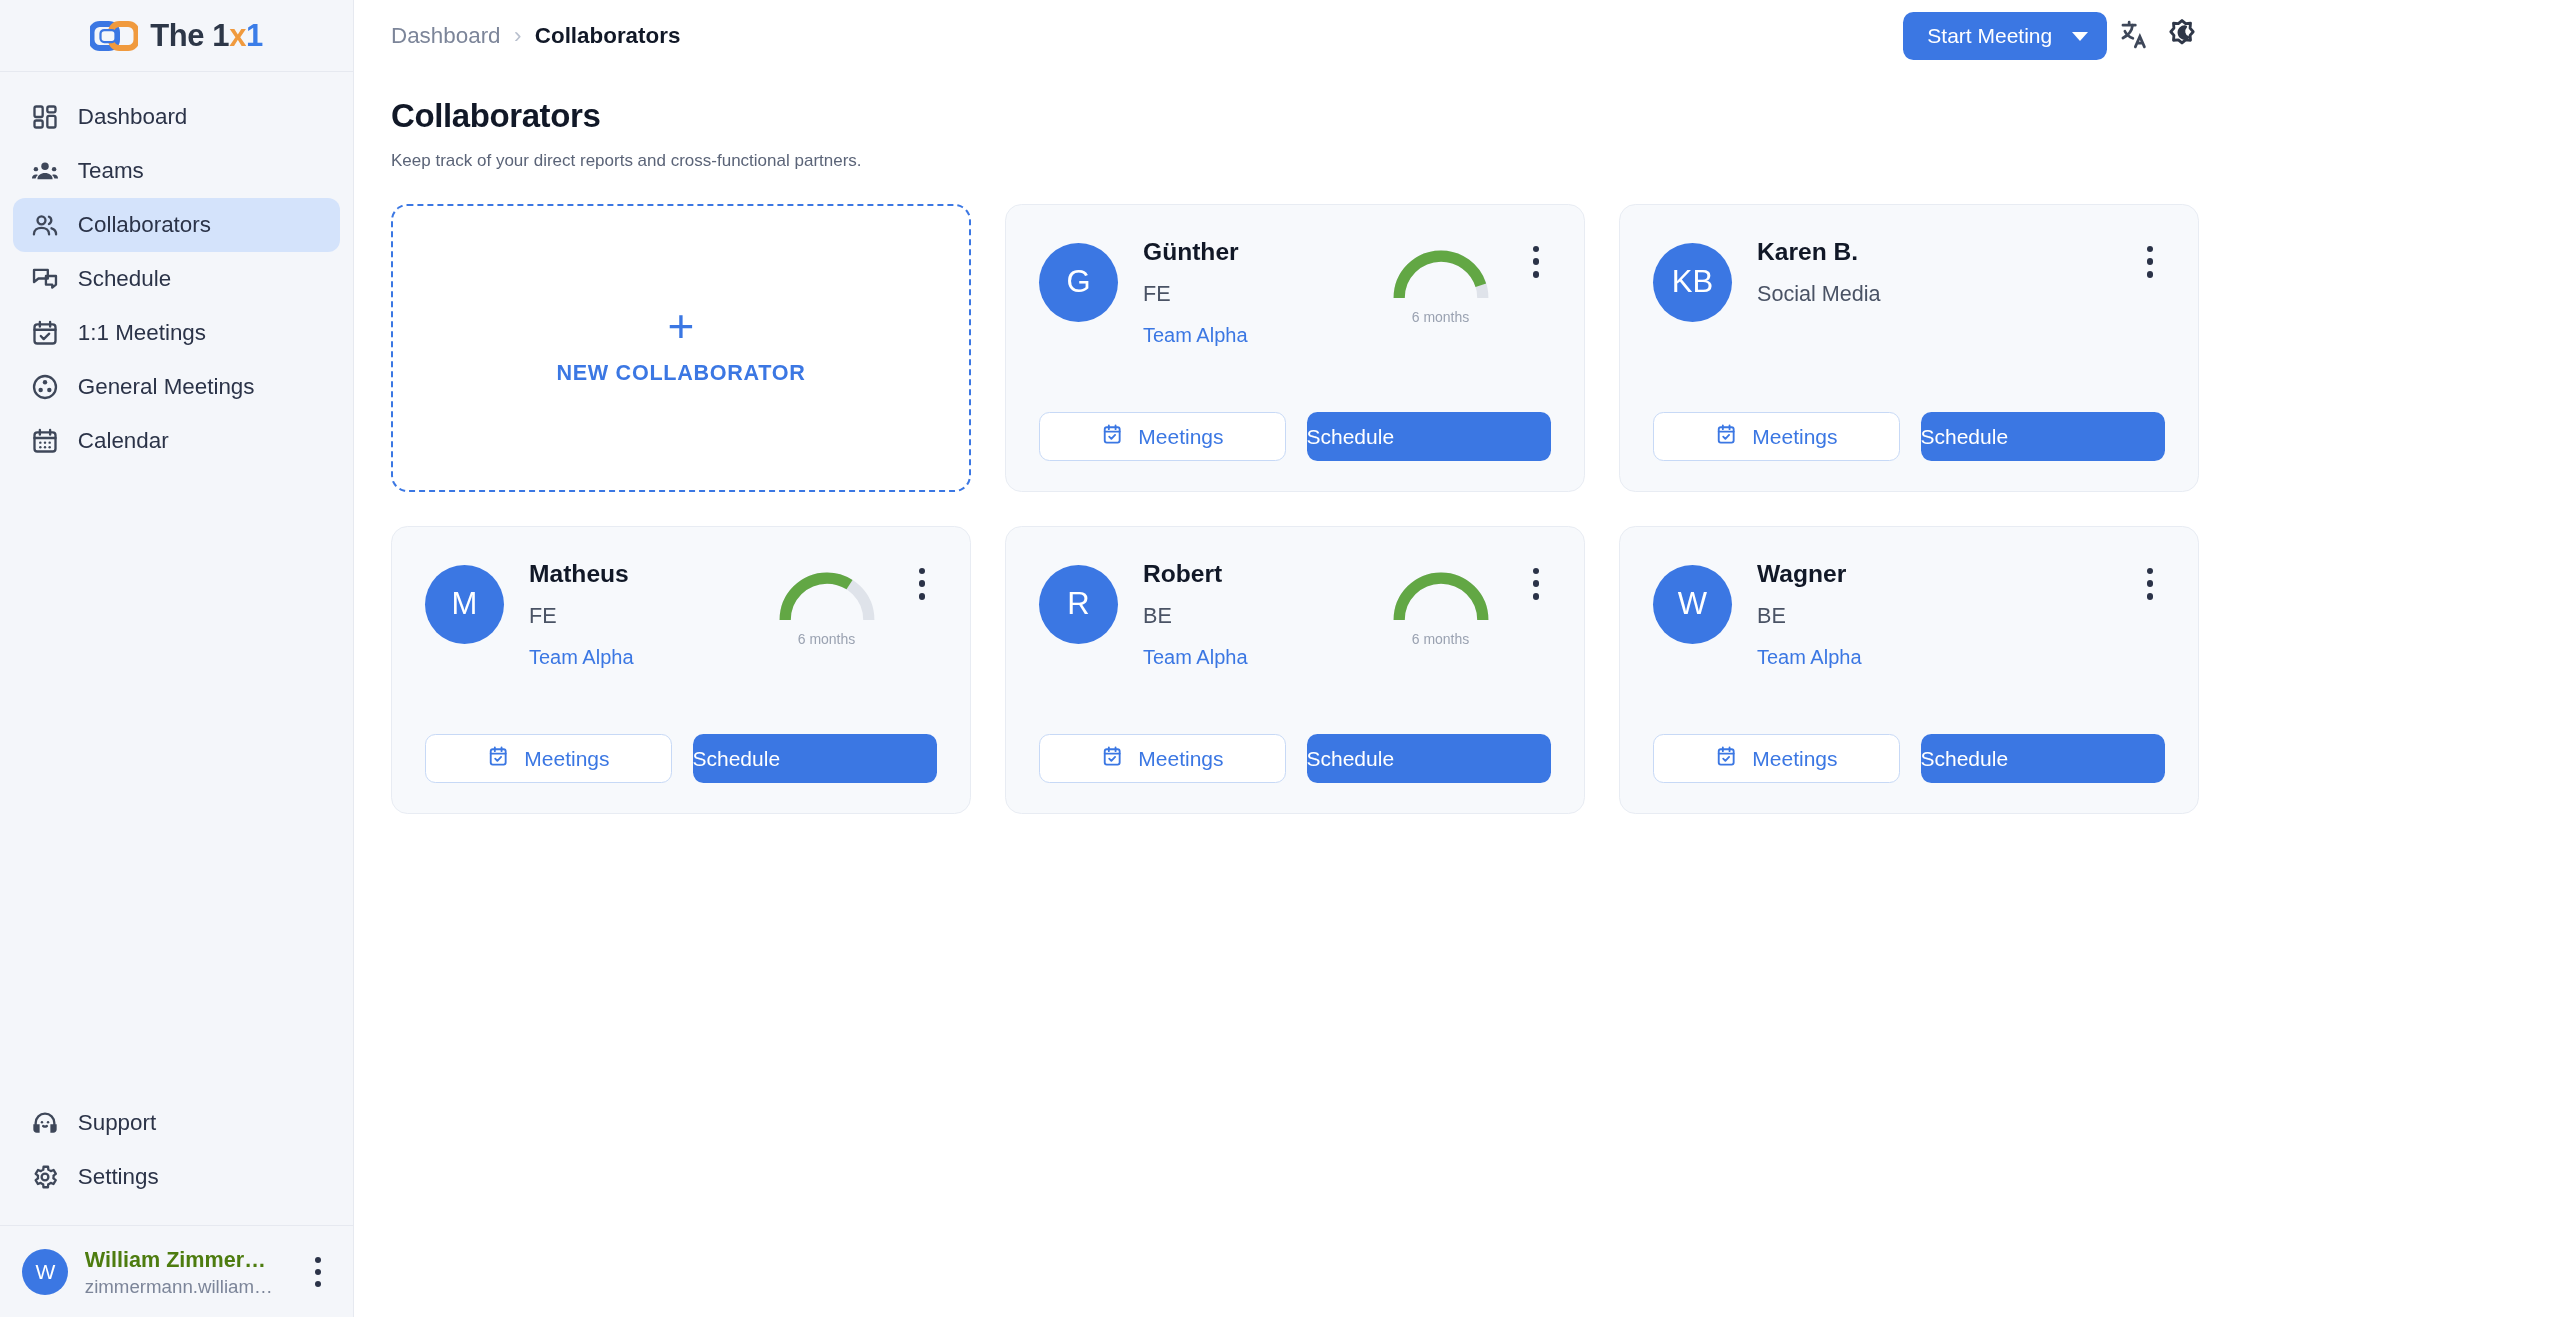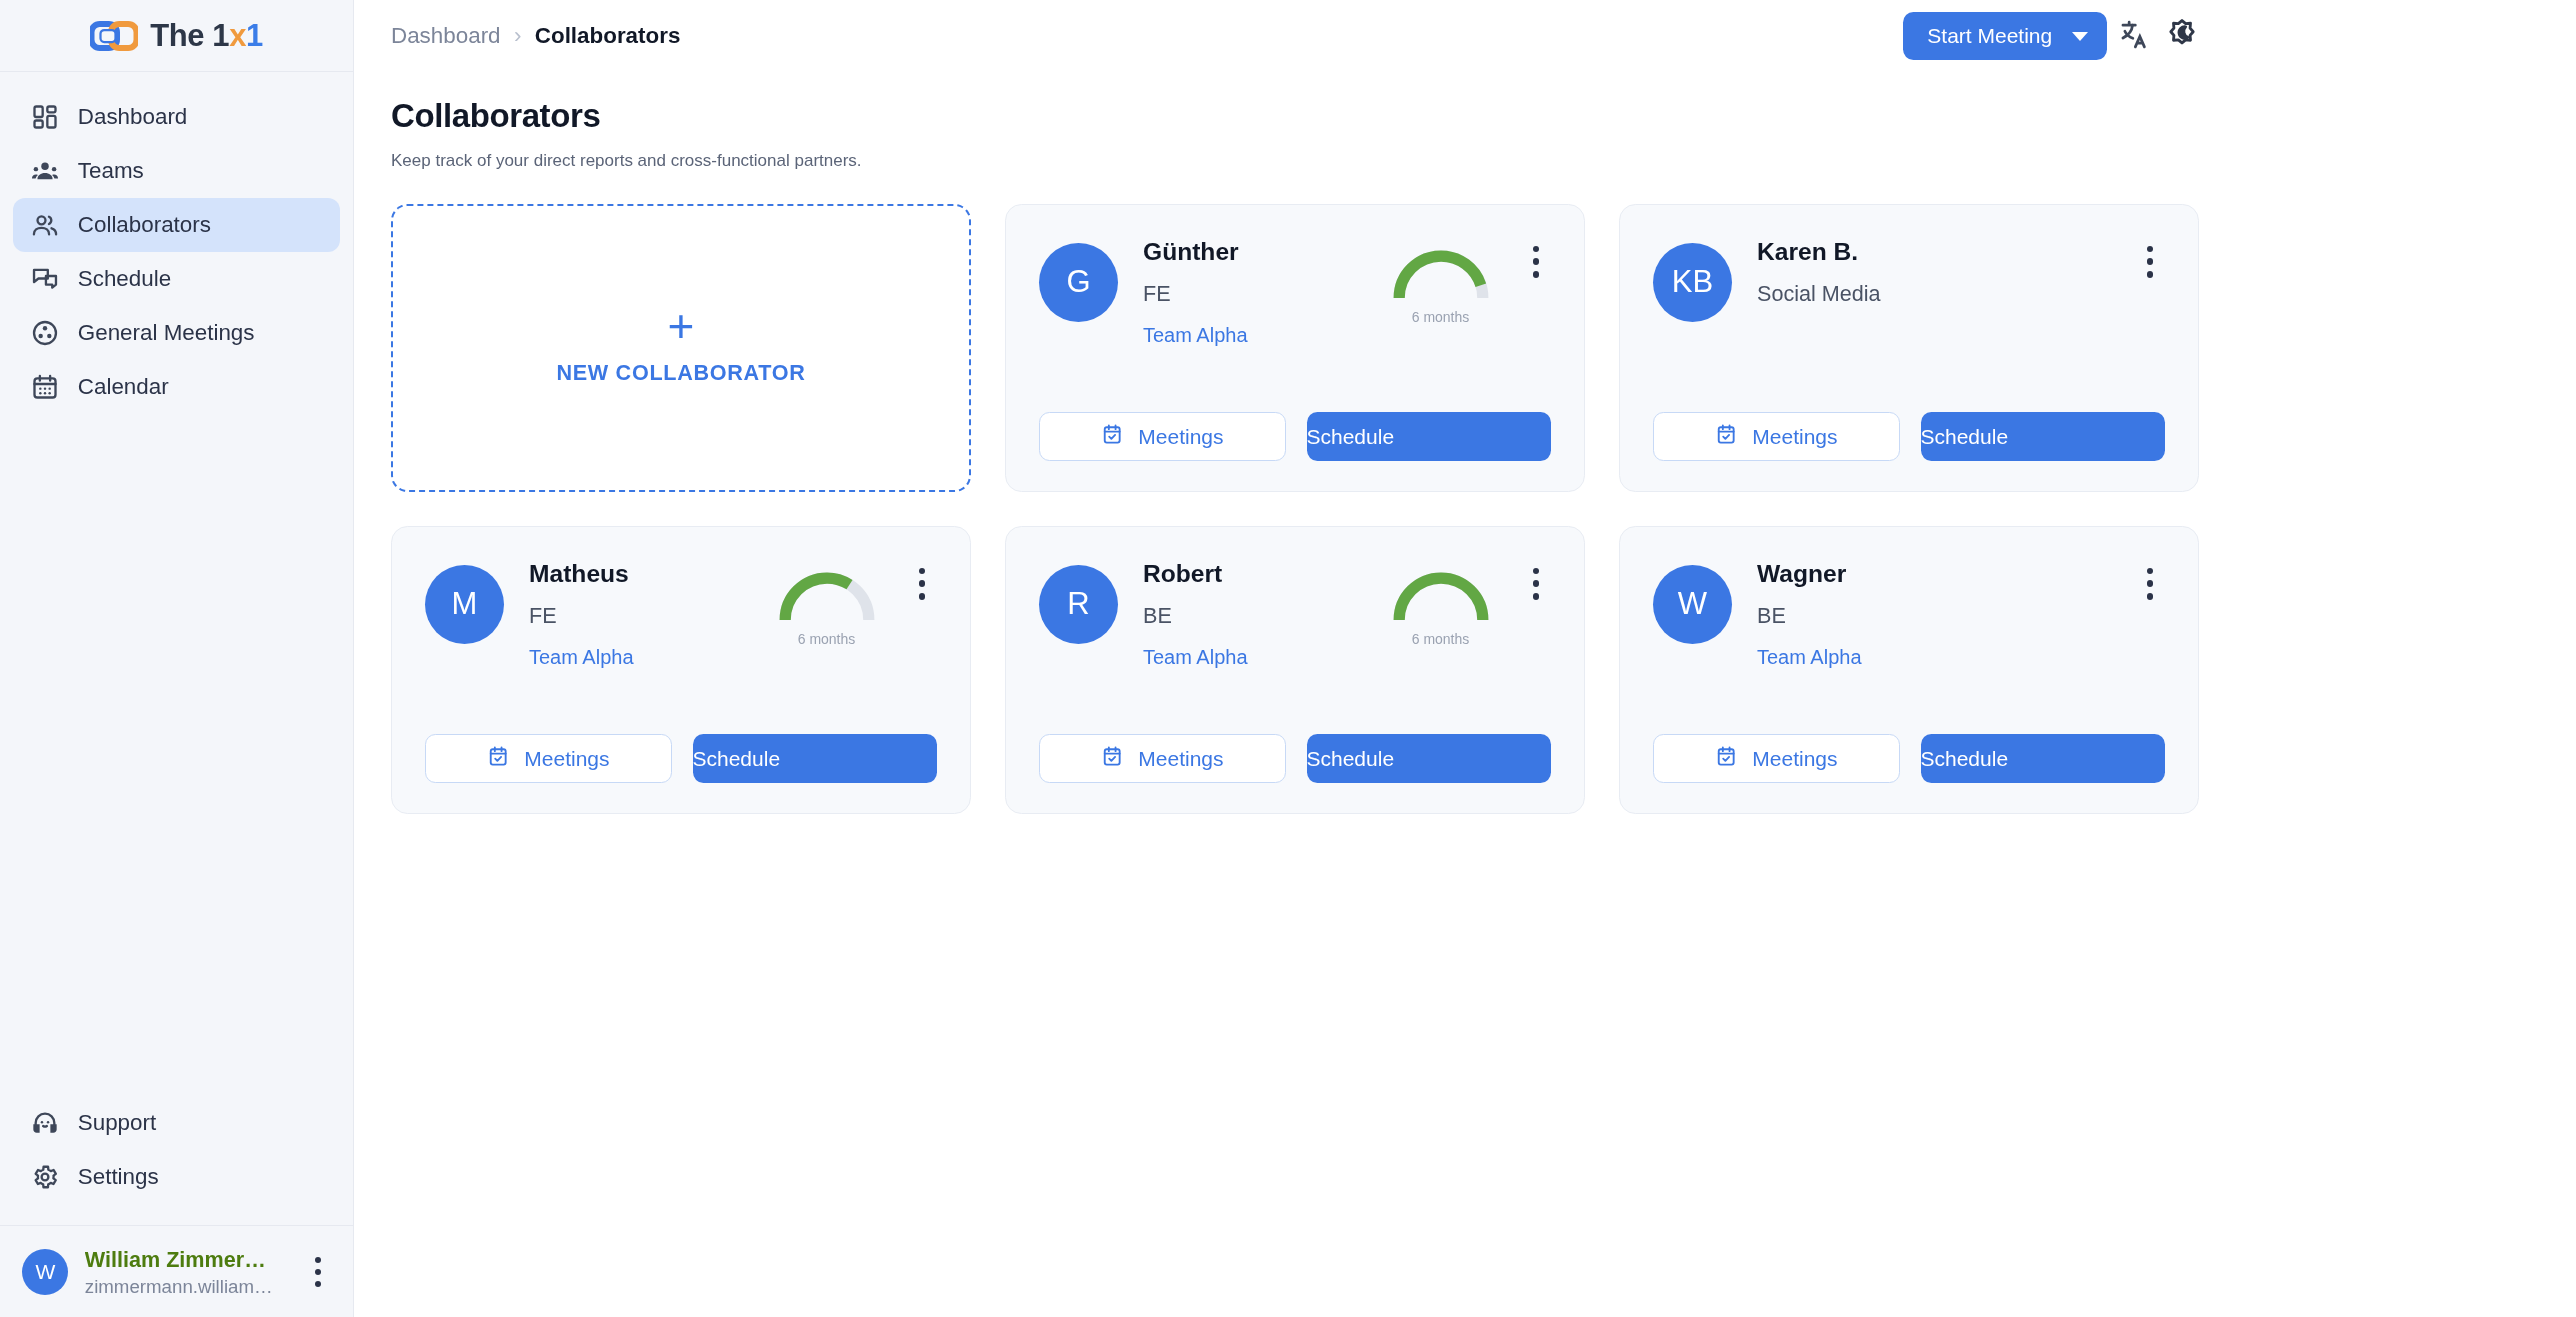--- a/index.html
+++ b/index.html
@@ -204,20 +204,30 @@
       <div class="nav-item">
         <span class="nav-ico">
           <svg width="28" height="28" viewBox="0 0 24 24" fill="none" stroke="#3E4759" stroke-width="2" stroke-linejoin="round">
             <path d="M2.6 4.2h11.8v7.4H6.4L2.6 14.6z"></path>
             <path d="M21.4 9.4v7.4l-3.2 2.6v-2.6h-5.4V9.4z"></path>
           </svg>
         </span>
         <span>Schedule</span>
       </div>
 
+      <div class="nav-item">
+        <span class="nav-ico">
+          <svg width="28" height="28" viewBox="0 0 24 24" fill="none" stroke="#3E4759" stroke-width="2" stroke-linecap="round" stroke-linejoin="round">
+            <rect x="3" y="4.6" width="18" height="16.4" rx="2.4"></rect>
+            <path d="M3 9.2h18M7.6 2.6v4M16.4 2.6v4"></path>
+            <path d="M8.4 14.6l2.5 2.6 4.7-4.6"></path>
+          </svg>
+        </span>
+        <span>1:1 Meetings</span>
+      </div>
 
       <div class="nav-item">
         <span class="nav-ico">
           <svg width="28" height="28" viewBox="0 0 24 24" fill="none" stroke="#3E4759" stroke-width="2">
             <circle cx="12" cy="12" r="9.4"></circle>
             <circle cx="12" cy="8" r="1.9" fill="#3E4759" stroke="none"></circle>
             <circle cx="8.3" cy="14.6" r="1.9" fill="#3E4759" stroke="none"></circle>
             <circle cx="15.7" cy="14.6" r="1.9" fill="#3E4759" stroke="none"></circle>
           </svg>
         </span>

